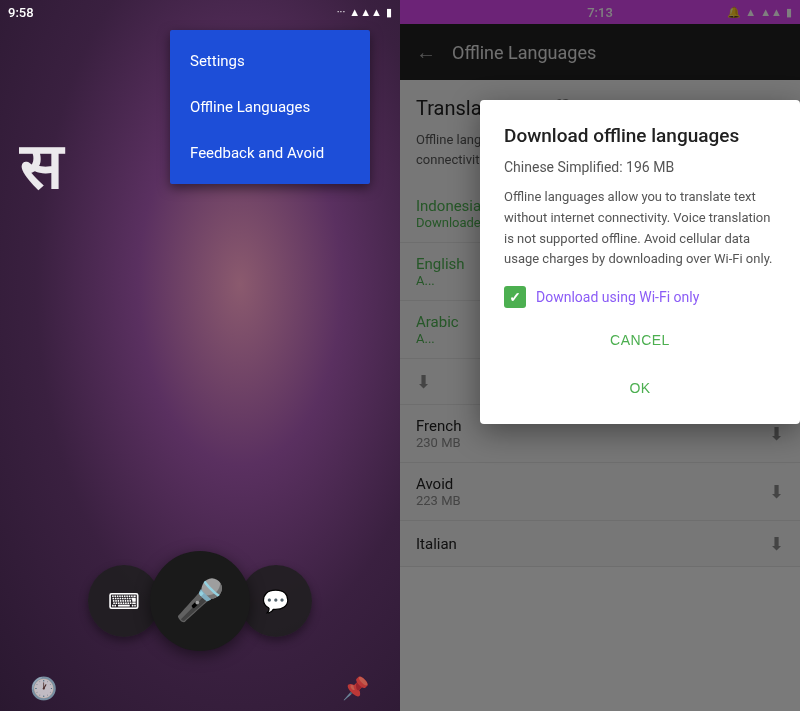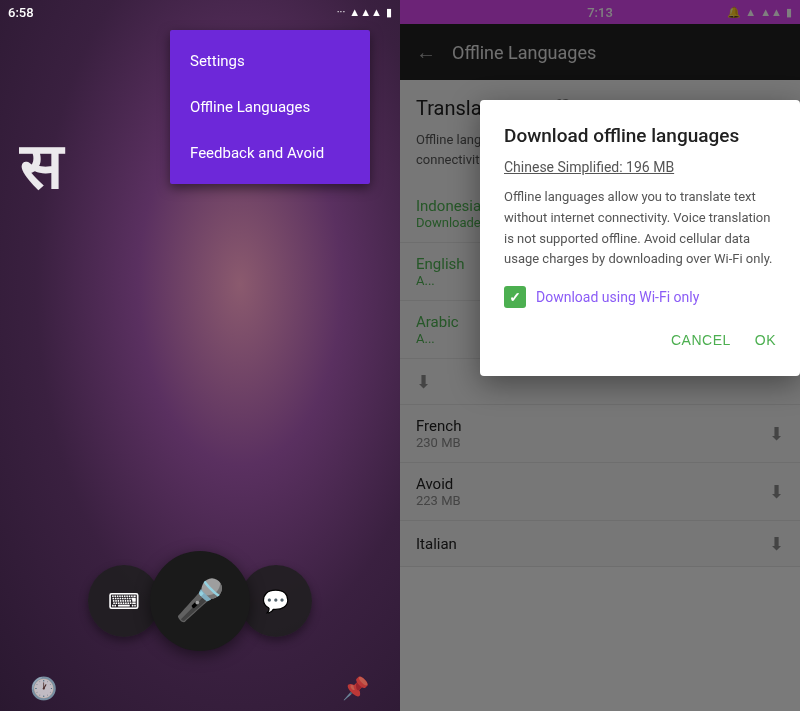--- a/index.html
+++ b/index.html
@@ -62,21 +62,21 @@
       font-weight: bold;
       opacity: 0.9;
     }
 
     
     .dropdown-menu {
       position: absolute;
       top: 30px;
       left: 170px;
       width: 200px;
-      background: #6d28d9;
+      background: #1d4ed8;
       border-radius: 2px;
       z-index: 20;
       box-shadow: 0 4px 12px rgba(0,0,0,0.5);
       padding: 8px 0;
     }
     .dropdown-item {
       padding: 14px 20px;
       color: white;
       font-size: 15px;
       cursor: pointer;
@@ -247,21 +247,20 @@
     .dialog-title {
       font-size: 19px;
       color: #212121;
       margin-bottom: 12px;
       font-weight: 500;
     }
     .dialog-size {
       font-size: 14px;
       color: #555;
       margin-bottom: 12px;
-      text-decoration: underline;
     }
     .dialog-desc {
       font-size: 13px;
       color: #555;
       line-height: 1.6;
       margin-bottom: 16px;
     }
     .dialog-checkbox-row {
       display: flex;
       align-items: center;
@@ -284,41 +283,42 @@
       font-weight: bold;
     }
     .checkbox-label {
       font-size: 14px;
       color: #8b5cf6;
     }
     .dialog-buttons {
       display: flex;
       justify-content: flex-end;
       gap: 24px;
+      flex-direction: column;
     }
     .dialog-btn {
       font-size: 14px;
       font-weight: 500;
       color: #4caf50;
       cursor: pointer;
       text-transform: uppercase;
       letter-spacing: 0.5px;
       background: none;
       border: none;
       padding: 4px 0;
     }
   </style>
 </head>
 <body>
 
 <div class="left-panel">
   <div class="left-bg"></div>
 
   <div class="left-status-bar">
-    <span class="left-status-time">6:58</span>
+    <span class="left-status-time">9:58</span>
     <div class="left-status-icons">
       <span>···</span>
       <span>▲▲▲</span>
       <span>▮</span>
     </div>
   </div>
 
   <div class="sanskrit-text">स</div>
 
   <div class="dropdown-menu">

